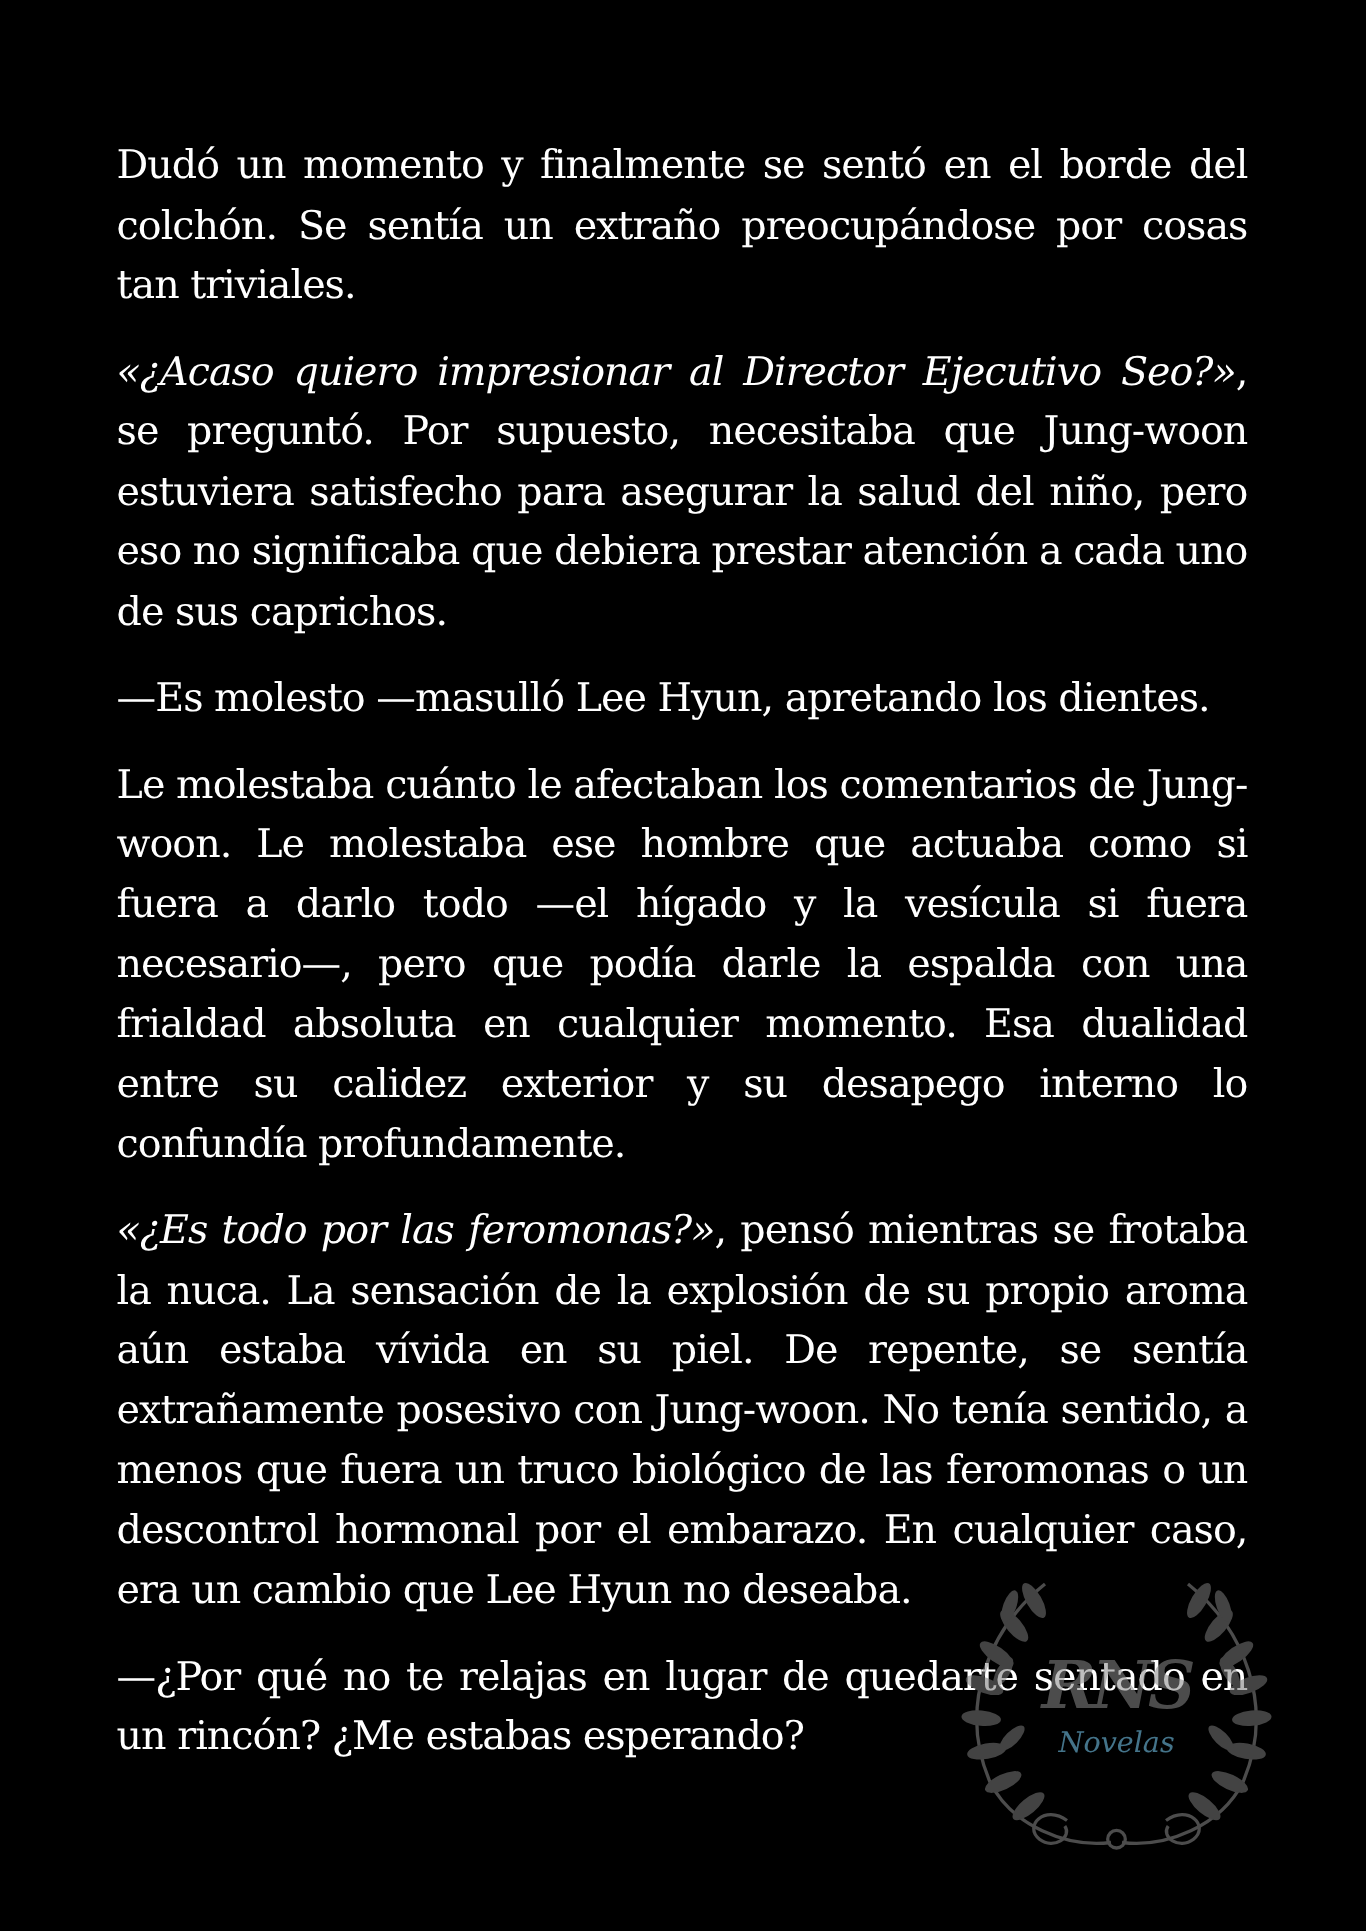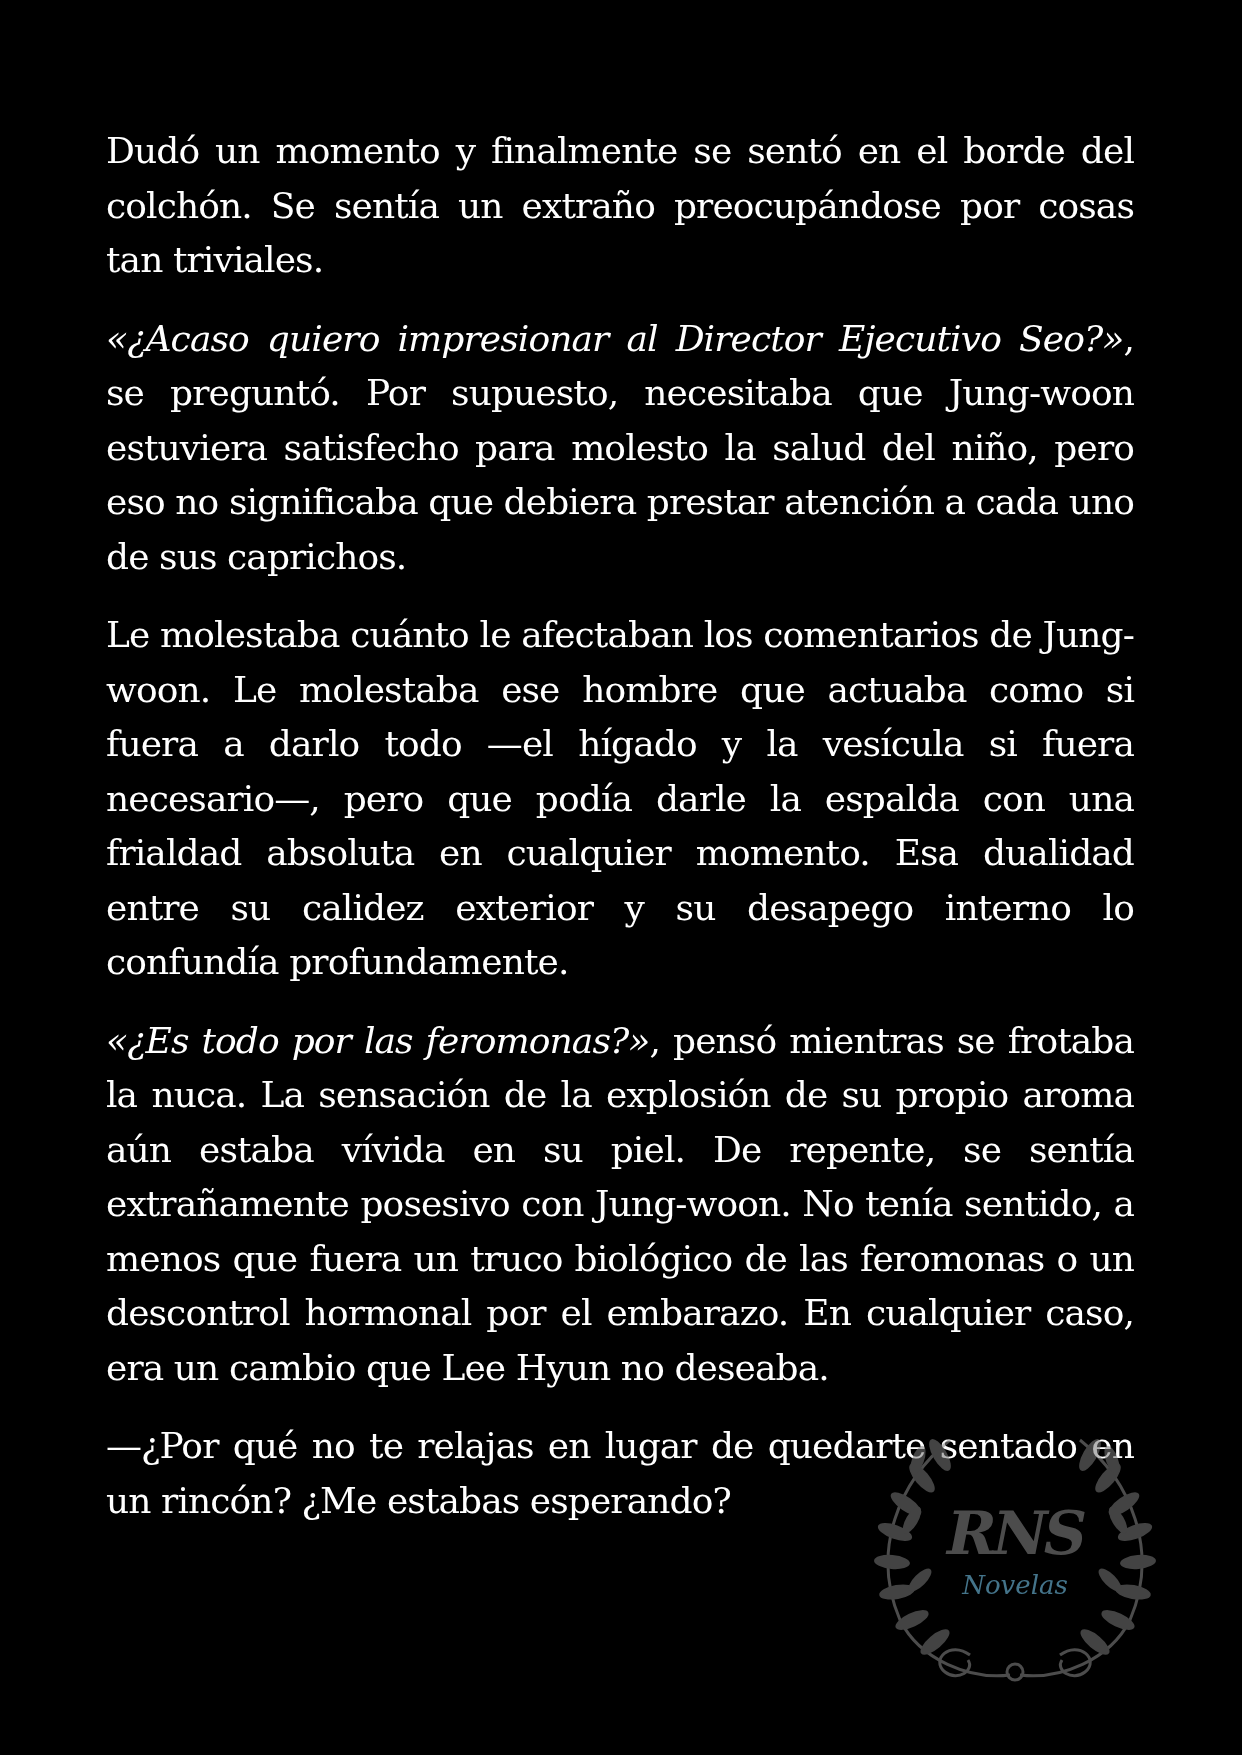--- a/index.html
+++ b/index.html
@@ -67,22 +67,23 @@
     font-size: 26px;
     color: #7dd3fc;
   }
 </style>
 </head>
 <body>
 
 <div class="page">
   <p class="para"><span>Dudó un momento y finalmente se sentó en el borde del colchón. Se sentía un extraño preocupándose por cosas tan triviales.</span></p>
 
-  <p class="para"><em>«¿Acaso quiero impresionar al Director Ejecutivo Seo?»</em><span>, se preguntó. Por supuesto, necesitaba que Jung-woon estuviera satisfecho para molesto la salud del niño, pero eso no significaba que debiera prestar atención a cada uno de sus caprichos.</span></p>
+  <p class="para"><em>«¿Acaso quiero impresionar al Director Ejecutivo Seo?»</em><span>, se preguntó. Por supuesto, necesitaba que Jung-woon estuviera satisfecho para asegurar la salud del niño, pero eso no significaba que debiera prestar atención a cada uno de sus caprichos.</span></p>
 
+  <p class="para"><span>—Es molesto —masulló Lee Hyun, apretando los dientes.</span></p>
 
   <p class="para"><span>Le molestaba cuánto le afectaban los comentarios de Jung-woon. Le molestaba ese hombre que actuaba como si fuera a darlo todo —el hígado y la vesícula si fuera necesario—, pero que podía darle la espalda con una frialdad absoluta en cualquier momento. Esa dualidad entre su calidez exterior y su desapego interno lo confundía profundamente.</span></p>
 
   <p class="para"><em>«¿Es todo por las feromonas?»</em><span>, pensó mientras se frotaba la nuca. La sensación de la explosión de su propio aroma aún estaba vívida en su piel. De repente, se sentía extrañamente posesivo con Jung-woon. No tenía sentido, a menos que fuera un truco biológico de las feromonas o un descontrol hormonal por el embarazo. En cualquier caso, era un cambio que Lee Hyun no deseaba.</span></p>
 
   <p class="para"><span>—¿Por qué no te relajas en lugar de quedarte sentado en un rincón? ¿Me estabas esperando?</span></p>
 </div>
 
 <div class="watermark">
   <svg width="350" height="280" viewBox="0 0 350 280" xmlns="http://www.w3.org/2000/svg">

